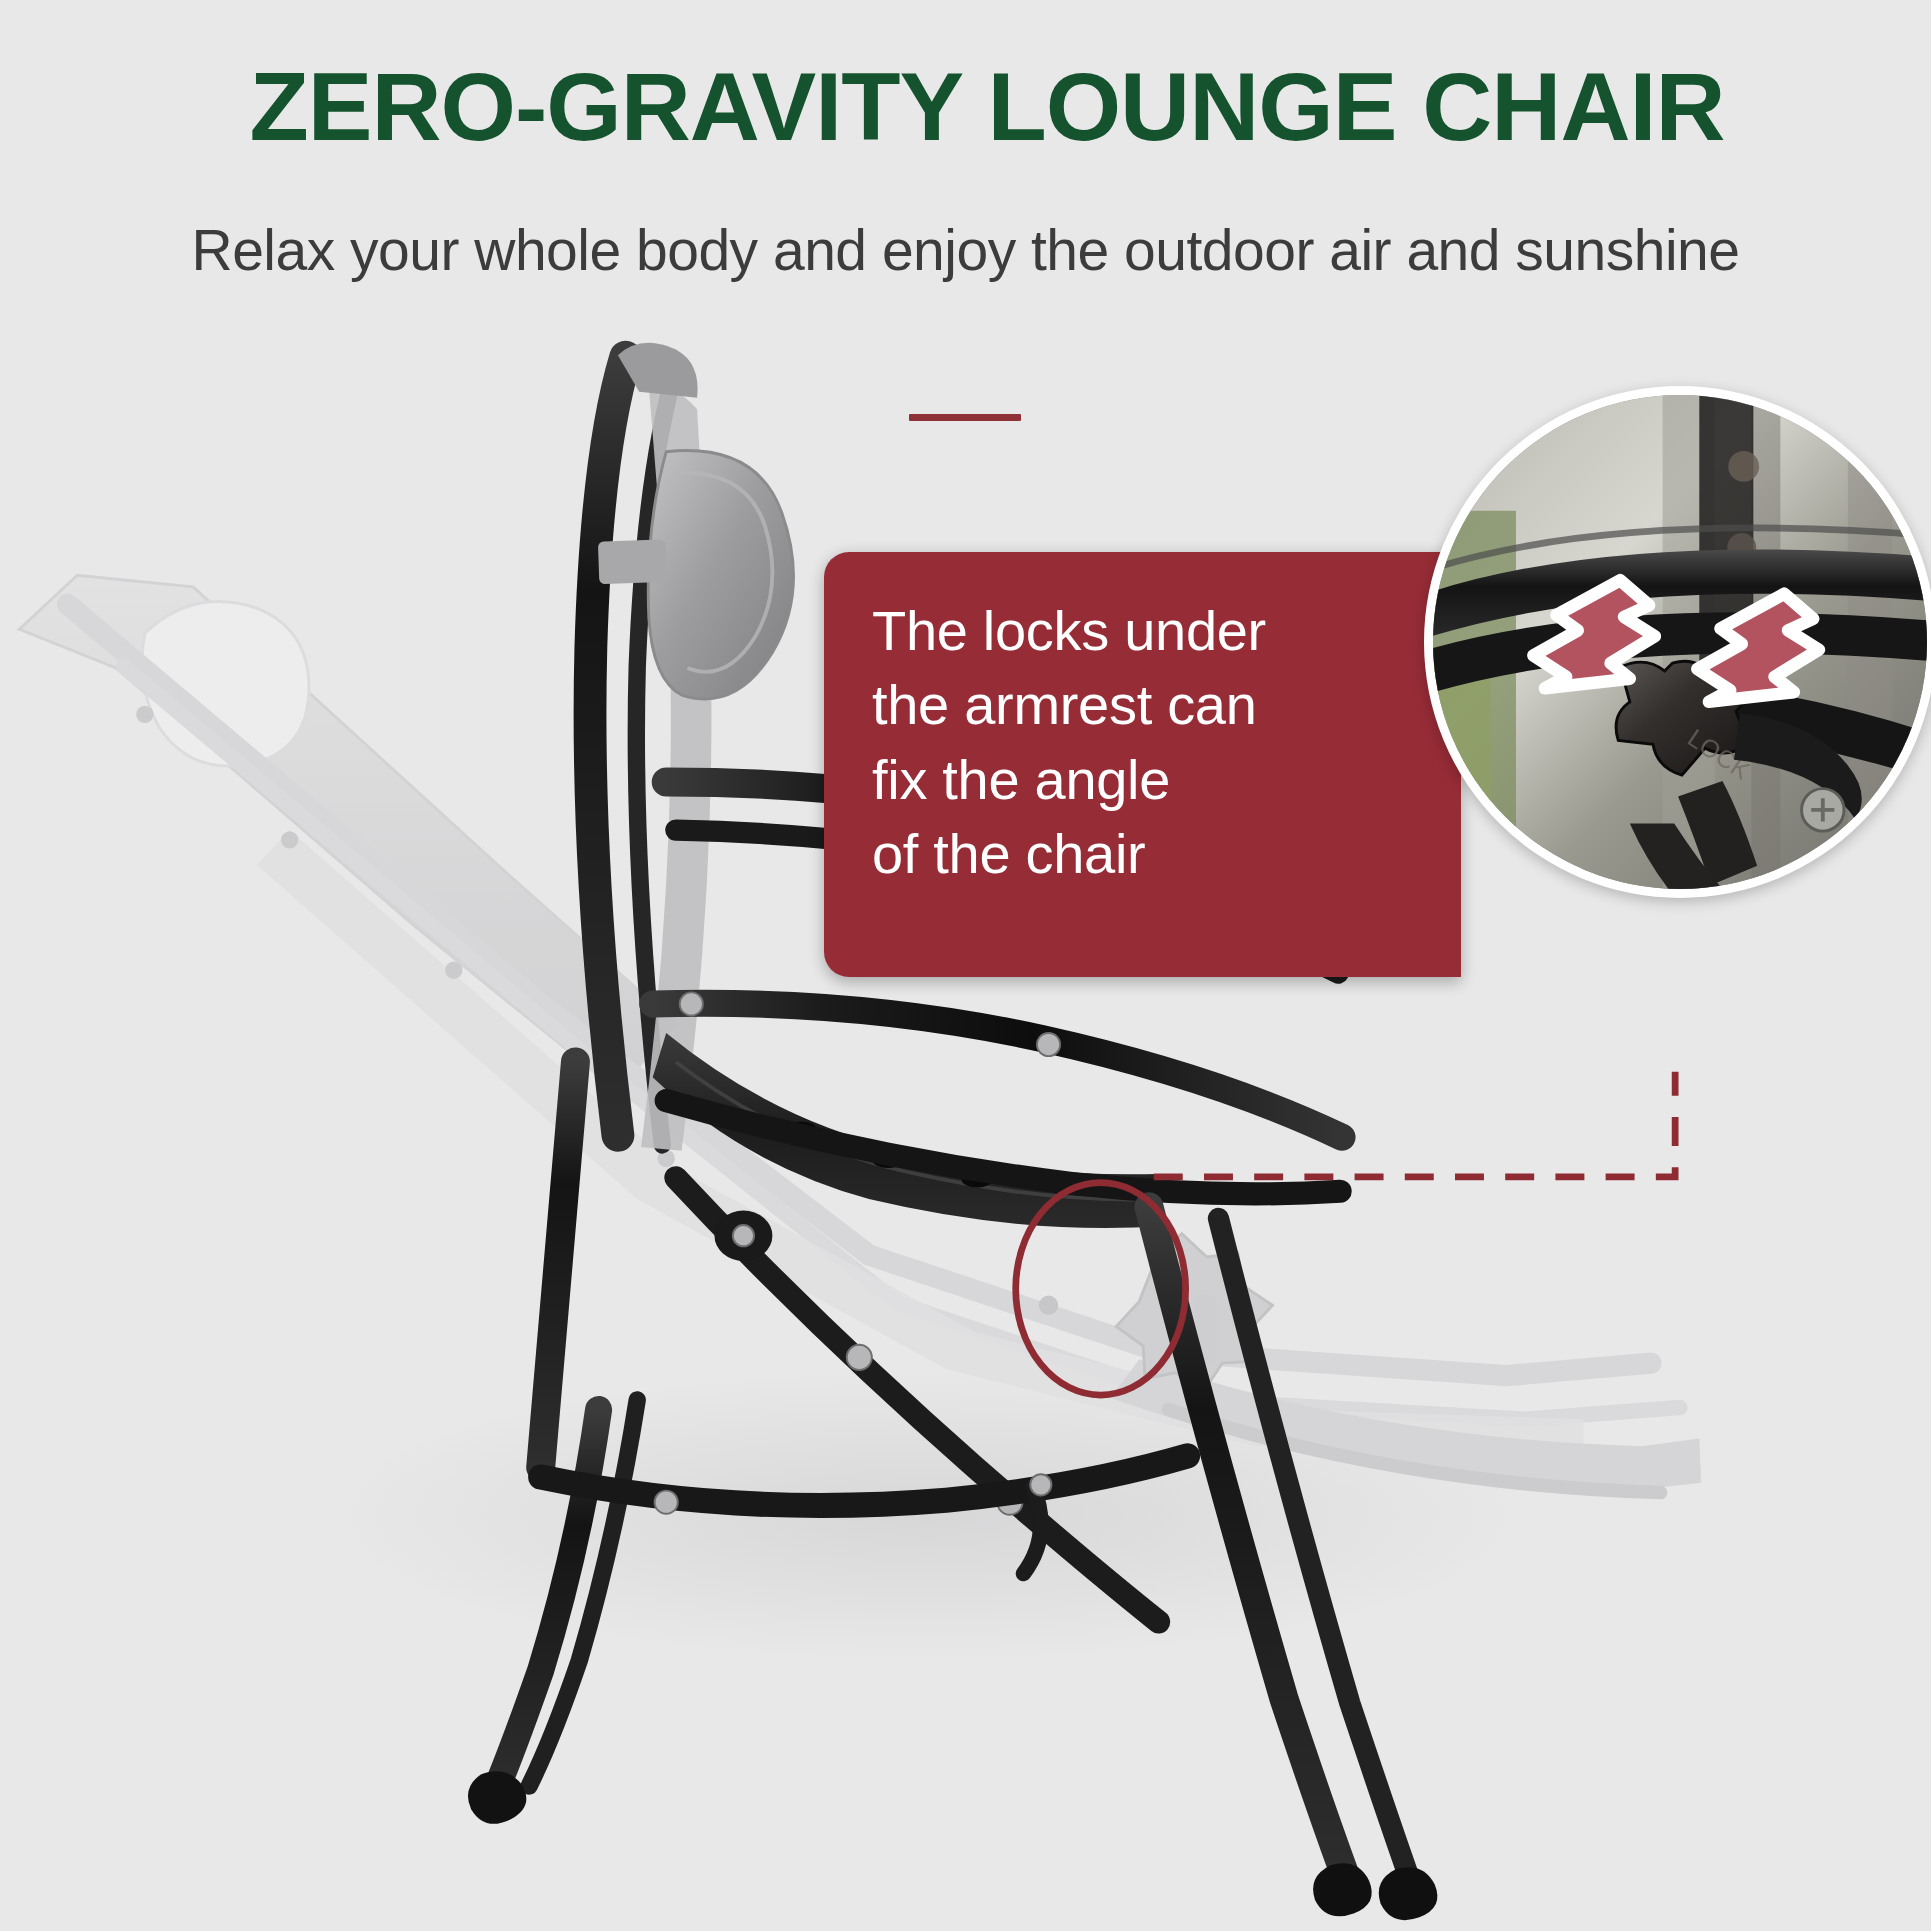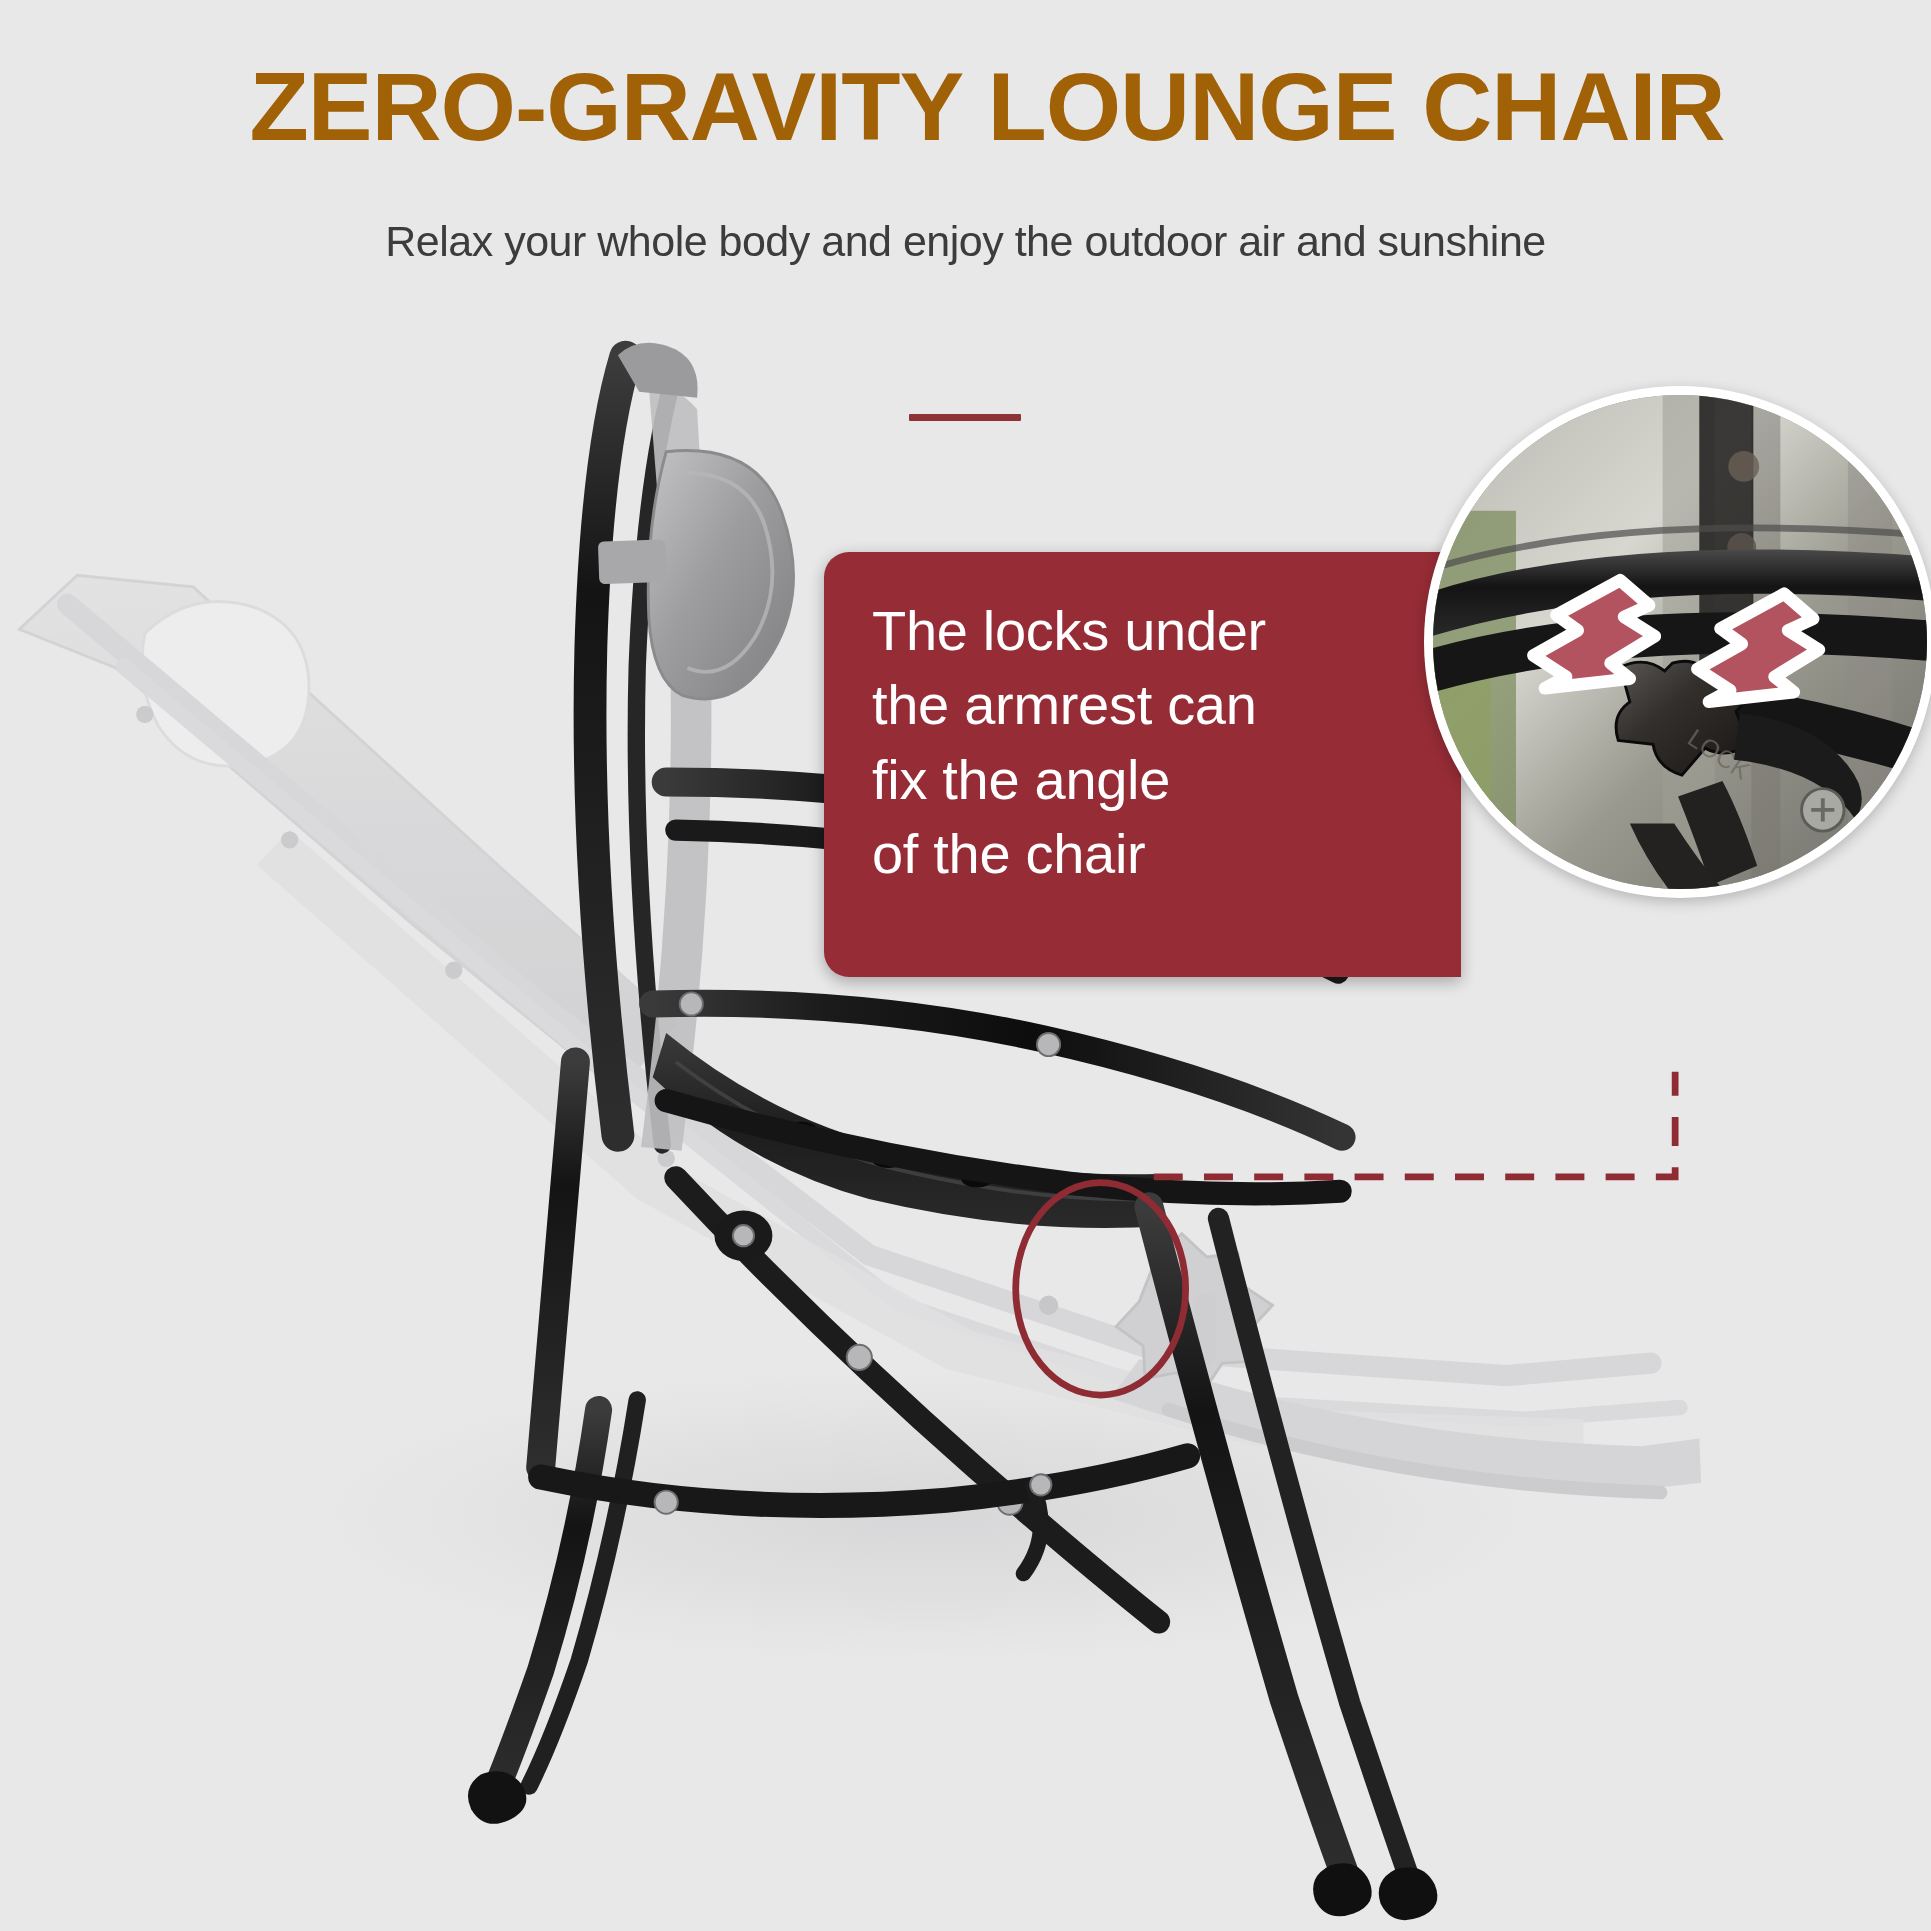--- a/index.html
+++ b/index.html
@@ -12,29 +12,29 @@
   }
   #stage { position:absolute; inset:0; width:1931px; height:1931px; }
 
   
   .title {
     position:absolute; left:0; top:56px; width:1931px;
     text-align:center;
     font-size:97px;
     font-weight:700;
     letter-spacing:-1px;
-    color:#a16207;
+    color:#14532d;
     line-height:1.05;
     white-space:nowrap;
     padding-left:43px;
   }
   .subtitle {
     position:absolute; left:0; top:214px; width:1931px;
     text-align:center;
-    font-size:43px;
+    font-size:57px;
     font-weight:300;
     color:#3c3c3c;
     line-height:1.27;
     letter-spacing:-0.5px;
   }
   .divider {
     position:absolute; left:909px; top:414px;
     width:112px; height:6.8px;
     background:#8e3238;
     border-radius:1px;

